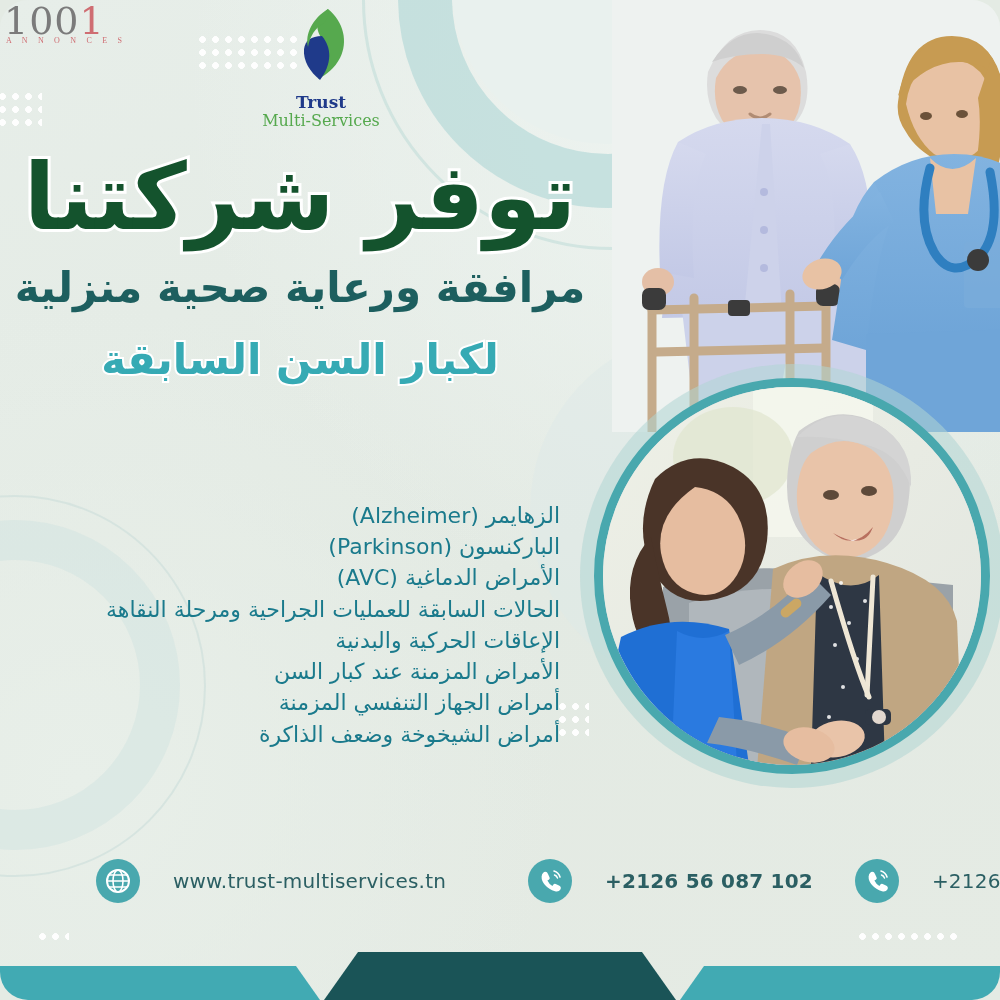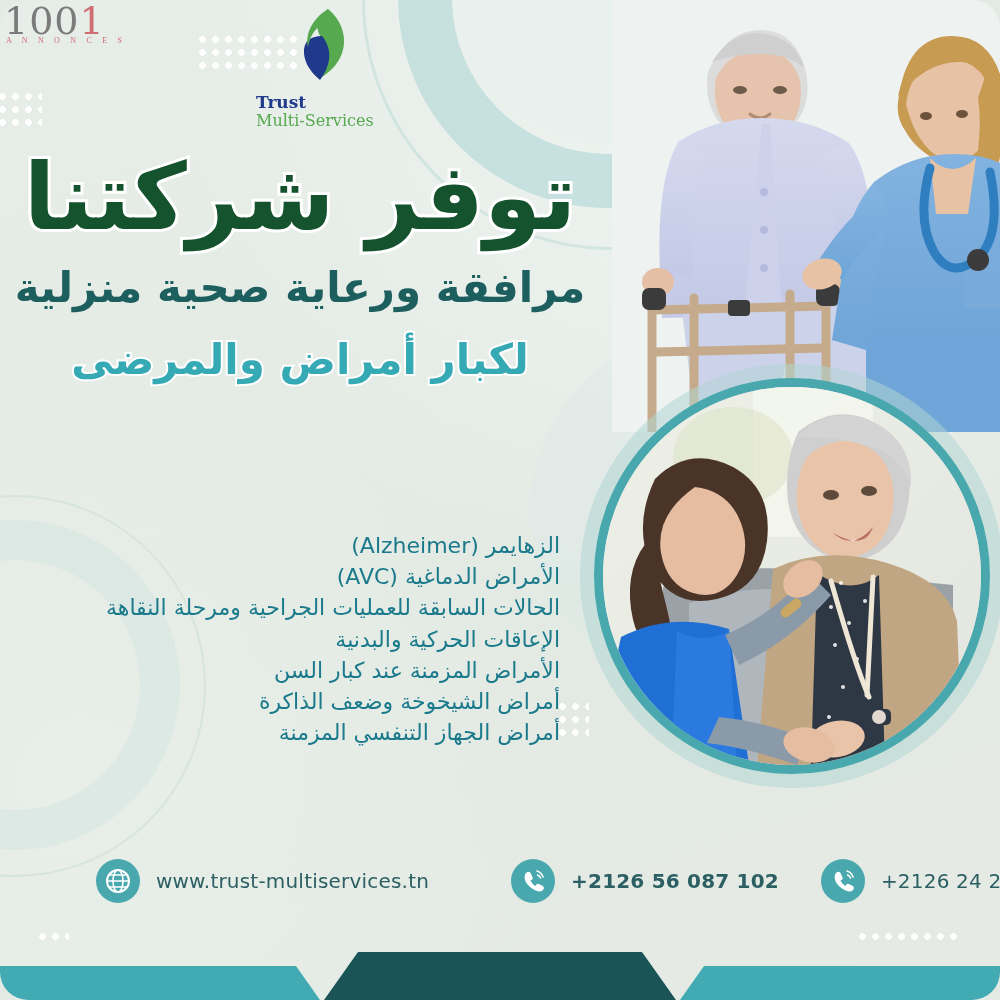--- a/index.html
+++ b/index.html
@@ -83,21 +83,21 @@
     font-size:38px;color:#7b7b7b;letter-spacing:1px;
   }
   .wm-num .red{color:#cf6d72;}
   .wm-sub{
     font-family:Liberation Serif, serif;
     font-size:8px;color:#cf6d72;letter-spacing:4.2px;margin-top:-3px;
     padding-left:2px;
   }
 
   
-  .brand{position:absolute;left:256px;top:6px;width:130px;}
+  .brand{position:absolute;left:256px;top:6px;width:130px;text-align:center;}
   .brand-mark{width:130px;height:86px;display:block;}
   .brand-name{
     font-family:"DejaVu Serif","Liberation Serif",serif;
     font-size:17px;font-weight:bold;color:#1f3a8a;margin-top:2px;line-height:1.05;
   }
   .brand-sub{
     font-family:"DejaVu Serif","Liberation Serif",serif;
     font-size:16px;font-weight:normal;color:#56a94e;line-height:1.1;
   }
 
@@ -136,33 +136,33 @@
     font-size:42px;font-weight:bold;color:#36aab4;line-height:1.2;
     margin:22px 0 0 0;
     -webkit-text-stroke:4px #ffffff;
     paint-order:stroke fill;
   }
 
   
   .conditions{
     position:absolute;left:0;top:500px;width:578px;
     direction:rtl;text-align:right;
-    padding-right:18px;box-sizing:border-box;margin-top:30px;
+    padding-right:18px;box-sizing:border-box;
   }
   .cond-line{
     font-size:22px;color:#1a7a8c;line-height:1.42;
     white-space:nowrap;
   }
 
   
   .footer{
     position:absolute;left:0;top:848px;width:1000px;height:66px;
     display:flex;align-items:center;
   }
-  .fitem{display:flex;align-items:center;}
+  .fitem{display:flex;align-items:center;gap:17px;}
   .fitem .txt{
     font-size:20px;color:#2b5f63;letter-spacing:.2px;white-space:nowrap;
   }
   .ficon{
     width:44px;height:44px;border-radius:50%;
     background:#49a8ae;display:flex;align-items:center;justify-content:center;
     margin-right:16px;flex:0 0 auto;
   }
   .ficon.globe{background:#49a8ae;}
   .vdiv{width:2px;height:42px;background:#79bcc0;margin:0 28px;}
@@ -345,31 +345,32 @@
 
         <path d="M116 330 q44 4 88 22 l-10 26 q-52 -18 -90 -22z" fill="#8a9aa8"></path>
         <ellipse cx="206" cy="358" rx="26" ry="17" fill="#e6bda0" transform="rotate(14 206 358)"></ellipse>
       </g>
     </svg>
   </div>
 
   <div class="headline">
     <div class="h1">توفر شركتنا</div>
     <div class="h2">مرافقة ورعاية صحية منزلية</div>
-    <div class="h3">لكبار أمراض والمرضى</div>
+    <div class="h3">لكبار السن السابقة</div>
   </div>
 
   <div class="conditions">
     <div class="cond-line">الزهايمر (Alzheimer)</div>
+    <div class="cond-line">الباركنسون (Parkinson)</div>
     <div class="cond-line">الأمراض الدماغية (AVC)</div>
     <div class="cond-line">الحالات السابقة للعمليات الجراحية ومرحلة النقاهة</div>
     <div class="cond-line">الإعاقات الحركية والبدنية</div>
     <div class="cond-line">الأمراض المزمنة عند كبار السن</div>
+    <div class="cond-line">أمراض الجهاز التنفسي المزمنة</div>
     <div class="cond-line">أمراض الشيخوخة وضعف الذاكرة</div>
-    <div class="cond-line">أمراض الجهاز التنفسي المزمنة</div>
   </div>
 
   <div class="footer">
     <div class="fitem" style="margin-left:96px;">
       <span class="ficon globe">
         <svg width="26" height="26" viewBox="0 0 26 26">
           <circle cx="13" cy="13" r="11" fill="none" stroke="#ffffff" stroke-width="2"></circle>
           <ellipse cx="13" cy="13" rx="5" ry="11" fill="none" stroke="#ffffff" stroke-width="1.6"></ellipse>
           <path d="M2 13 H24 M4 7 H22 M4 19 H22" stroke="#ffffff" stroke-width="1.4"></path>
         </svg>

